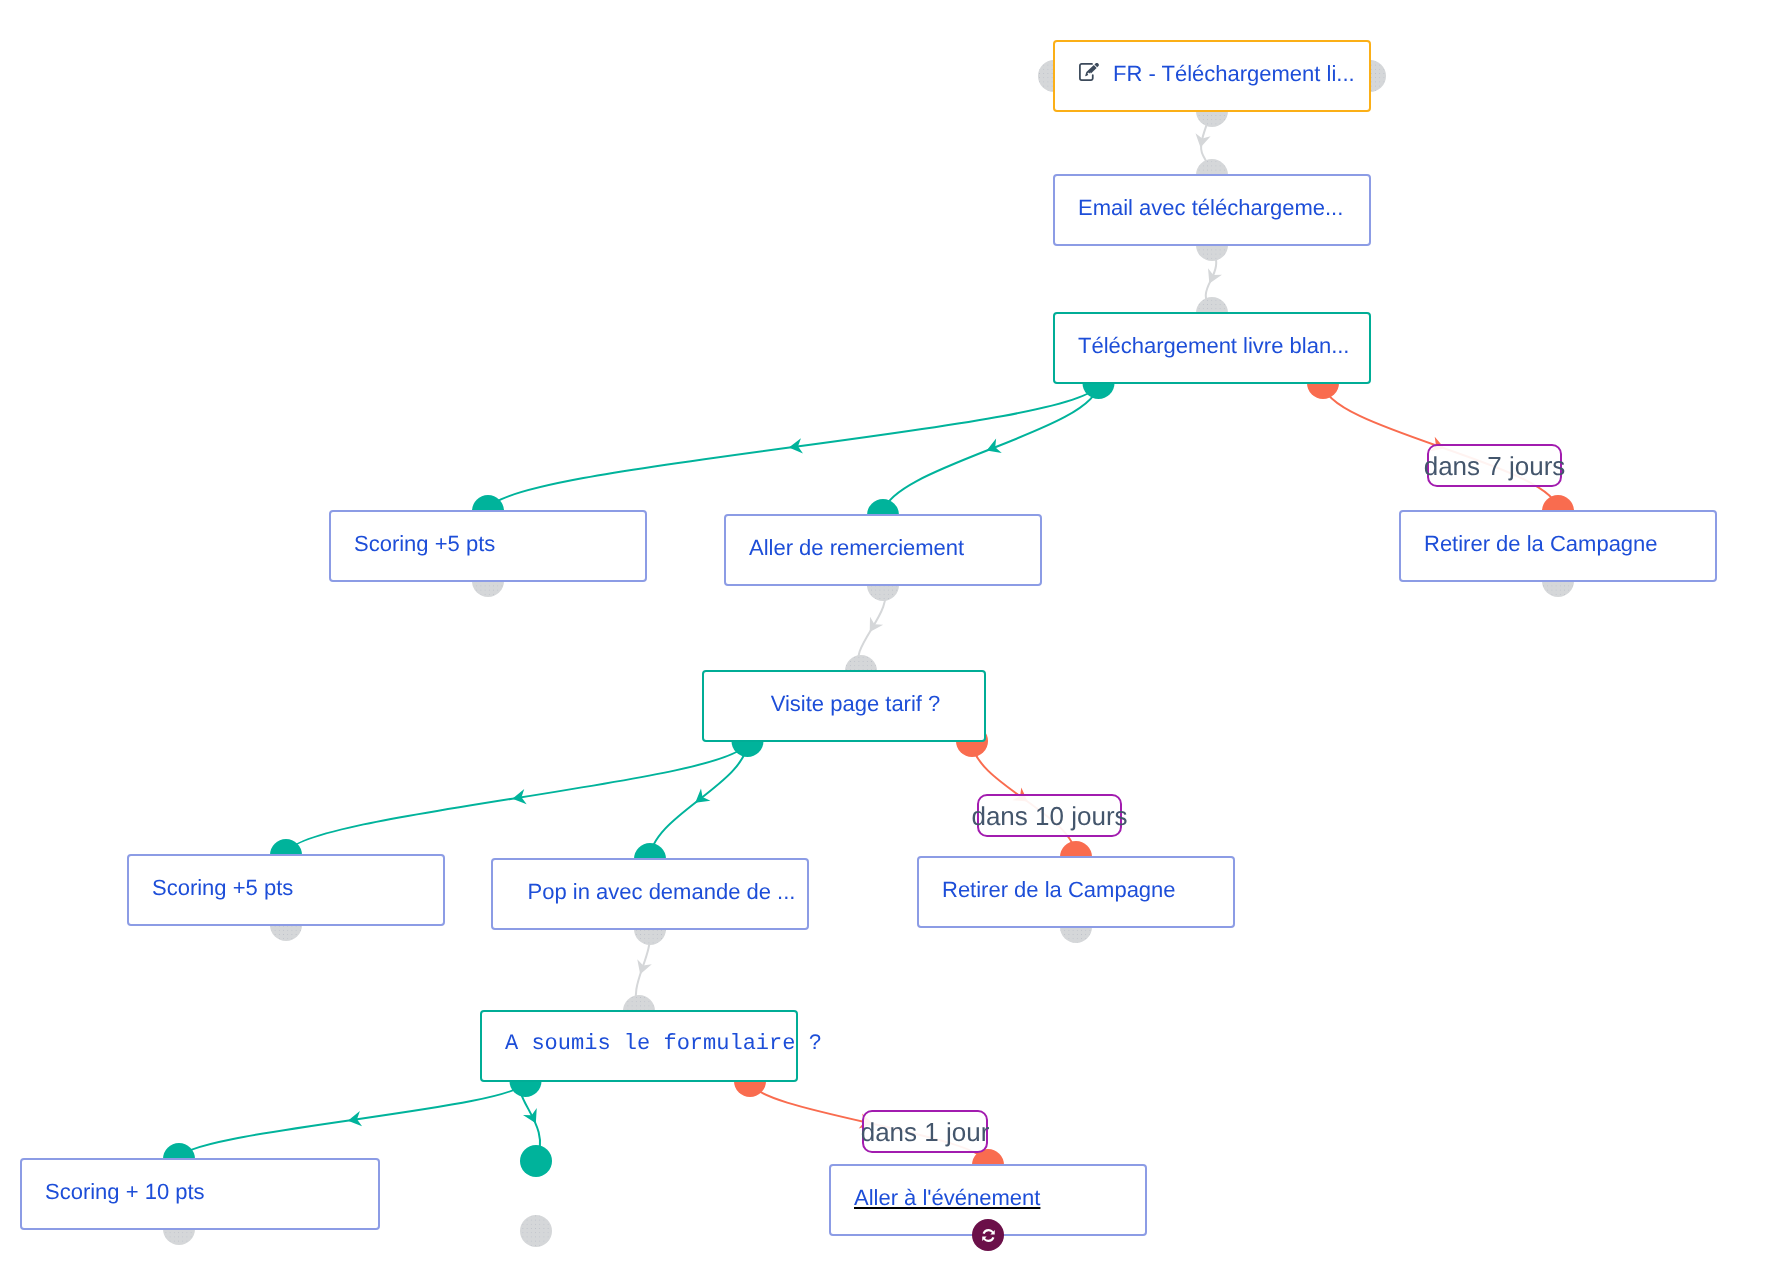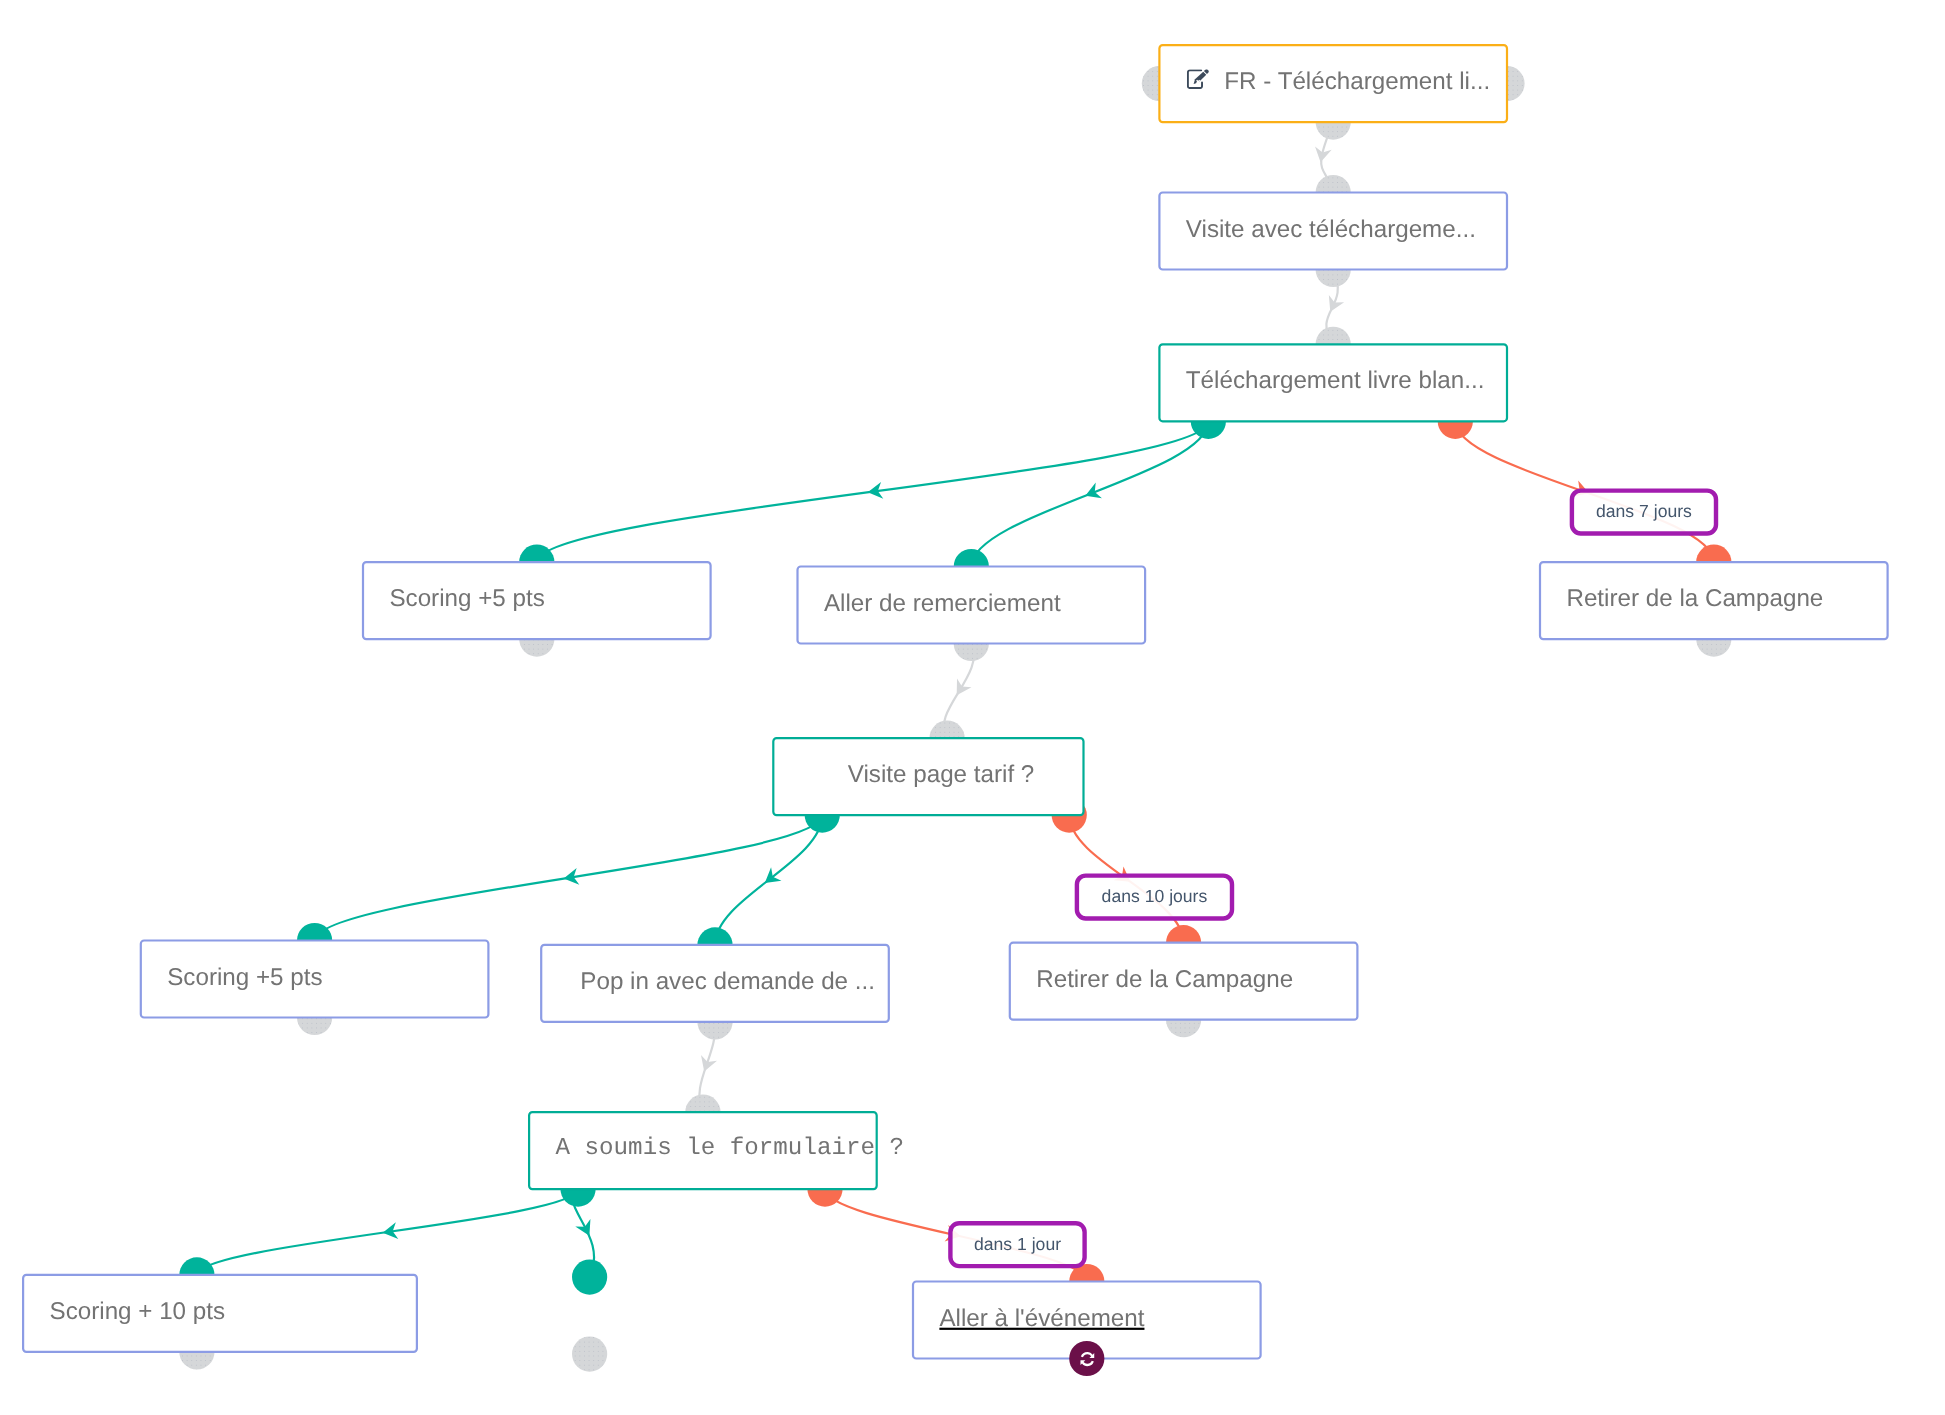--- a/index.html
+++ b/index.html
@@ -1,25 +1,25 @@
 <!DOCTYPE html>
 <html><head>
 <meta charset="utf-8">
 <title>Workflow</title>
 <style>
   html,body{margin:0;padding:0;background:#fff;}
   body{width:1768px;height:1286px;font-family:"Liberation Sans",sans-serif;overflow:hidden;-webkit-font-smoothing:antialiased;text-rendering:geometricPrecision;}
   #canvas{position:relative;width:1768px;height:1286px;background:#fff;}
   svg.edges{position:absolute;left:0;top:0;width:1768px;height:1286px;z-index:1;}
   .node{position:absolute;box-sizing:border-box;background:#fff;border:2px solid #8c9ce5;border-radius:4px;display:flex;align-items:center;z-index:5;}
-  .node-label{font-size:22px;color:#737373;white-space:nowrap;line-height:1;position:relative;top:-2px;}
+  .node-label{font-size:22px;color:#1d4ed8;white-space:nowrap;line-height:1;position:relative;top:-2px;}
   .node.trigger{border-color:#fbaf17;}
   .node.cond{border-color:#00ad96;}
-  .elabel{position:absolute;box-sizing:border-box;background:rgba(255,255,255,.92);border:4px solid #a21caf;border-radius:10px;
-          display:flex;align-items:center;justify-content:center;font-size:16px;color:#44566c;white-space:nowrap;z-index:7;line-height:1;}
+  .elabel{position:absolute;box-sizing:border-box;background:rgba(255,255,255,.92);border:2px solid #a21caf;border-radius:10px;
+          display:flex;align-items:center;justify-content:center;font-size:26px;color:#44566c;white-space:nowrap;z-index:7;line-height:1;}
   .badge{position:absolute;border-radius:50%;background:#6b1049;display:flex;align-items:center;justify-content:center;z-index:8;}
 </style>
 </head>
 <body>
 
 <div id="canvas">
   <svg class="edges" viewBox="0 0 1768 1286">
     <defs>
       <pattern id="dots" width="4.2" height="4.2" patternUnits="userSpaceOnUse">
         <rect width="4.2" height="4.2" fill="#d5d7d9"></rect>
@@ -93,21 +93,21 @@
         <svg width="21" height="18" viewBox="0 0 21 18" fill="none">
           <path d="M13.0 0.95H2.65A1.75 1.75 0 0 0 0.9 2.7v12.6a1.75 1.75 0 0 0 1.75 1.75H12.0a1.75 1.75 0 0 0 1.75-1.75v-3.3" stroke="#3c4a5b" stroke-width="1.75" stroke-linecap="round" stroke-linejoin="round"></path>
           <path d="M16.45 0.55a1.95 1.95 0 0 1 2.76 2.76l-1.0 1.0-2.76-2.76z" fill="#3c4a5b"></path>
           <path d="M14.85 2.12l2.76 2.76-7.2 7.2-4.3 1.24 1.24-4.3z" fill="#3c4a5b"></path>
           <path d="M8.35 10.5l1.0-1.0.92.92 1.0-1.0.92.92-1.0 1.0.92.92-1.0 1.0-.92-.92-1.0 1.0-.92-.92 1.0-1.0z" fill="#ffffff"></path>
         </svg>
       </span>
       <span class="node-label" style="padding-left:13px">FR - Téléchargement li...</span>
     </div>
     <div class="node" style="left: 1053px; top: 174px; width: 318px; height: 72px;">
-      <span class="node-label" style="padding-left:23px">Visite avec téléchargeme...</span>
+      <span class="node-label" style="padding-left:23px">Email avec téléchargeme...</span>
     </div>
     <div class="node cond" style="left: 1053px; top: 312px; width: 318px; height: 72px;">
       <span class="node-label" style="padding-left:23px">Téléchargement livre blan...</span>
     </div>
     <div class="node" style="left: 329px; top: 510px; width: 318px; height: 72px;">
       <span class="node-label" style="padding-left:23px">Scoring +5 pts</span>
     </div>
     <div class="node" style="left: 724px; top: 514px; width: 318px; height: 72px;">
       <span class="node-label" style="padding-left:23px">Aller de remerciement</span>
     </div>

